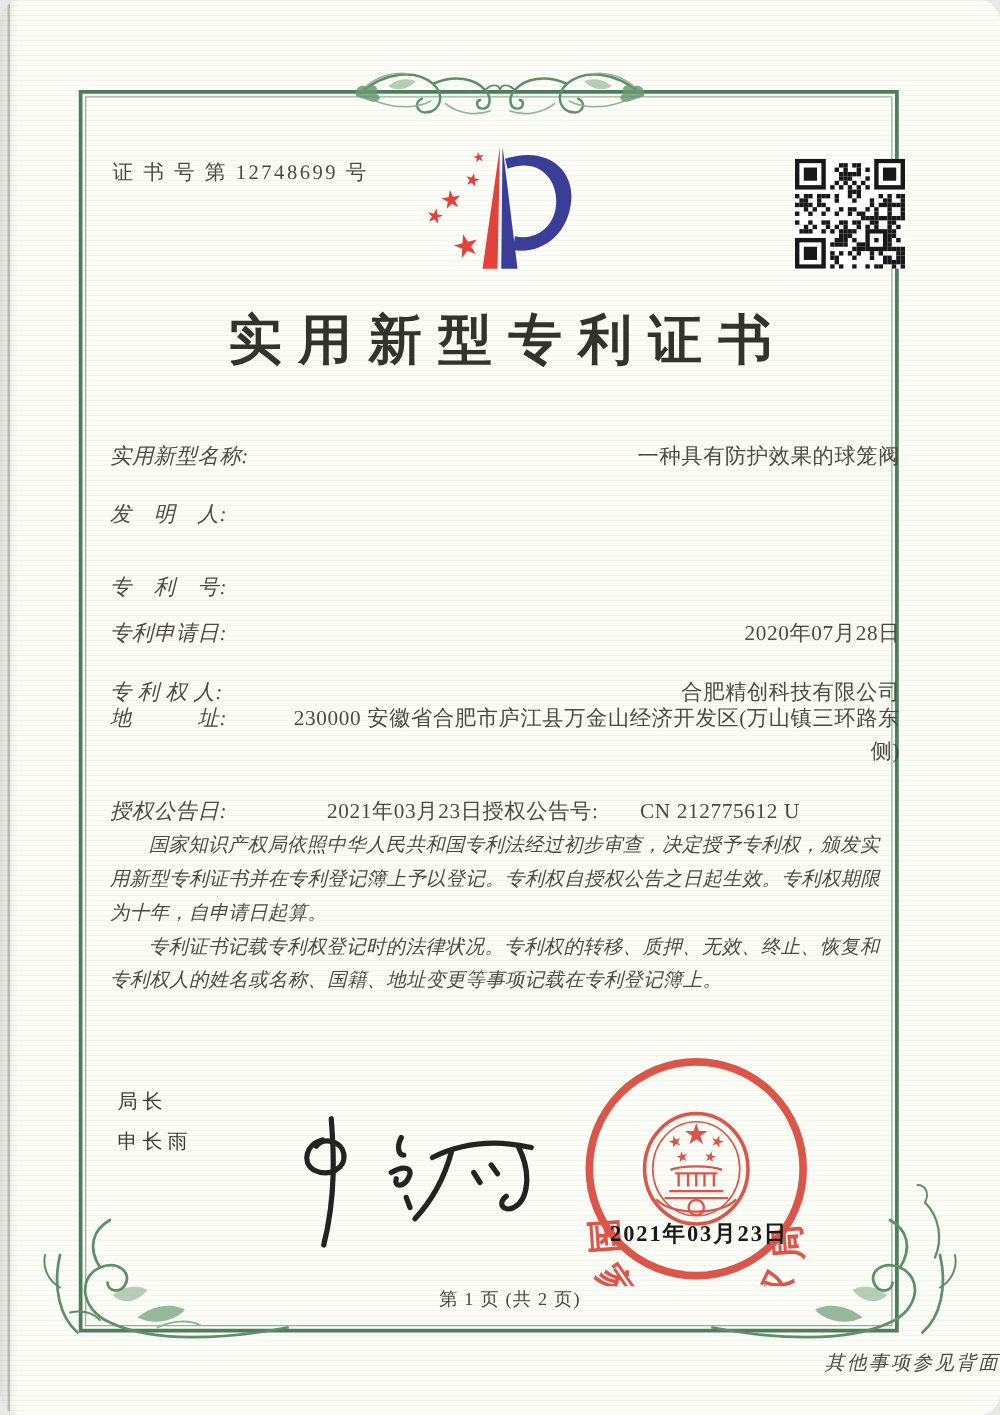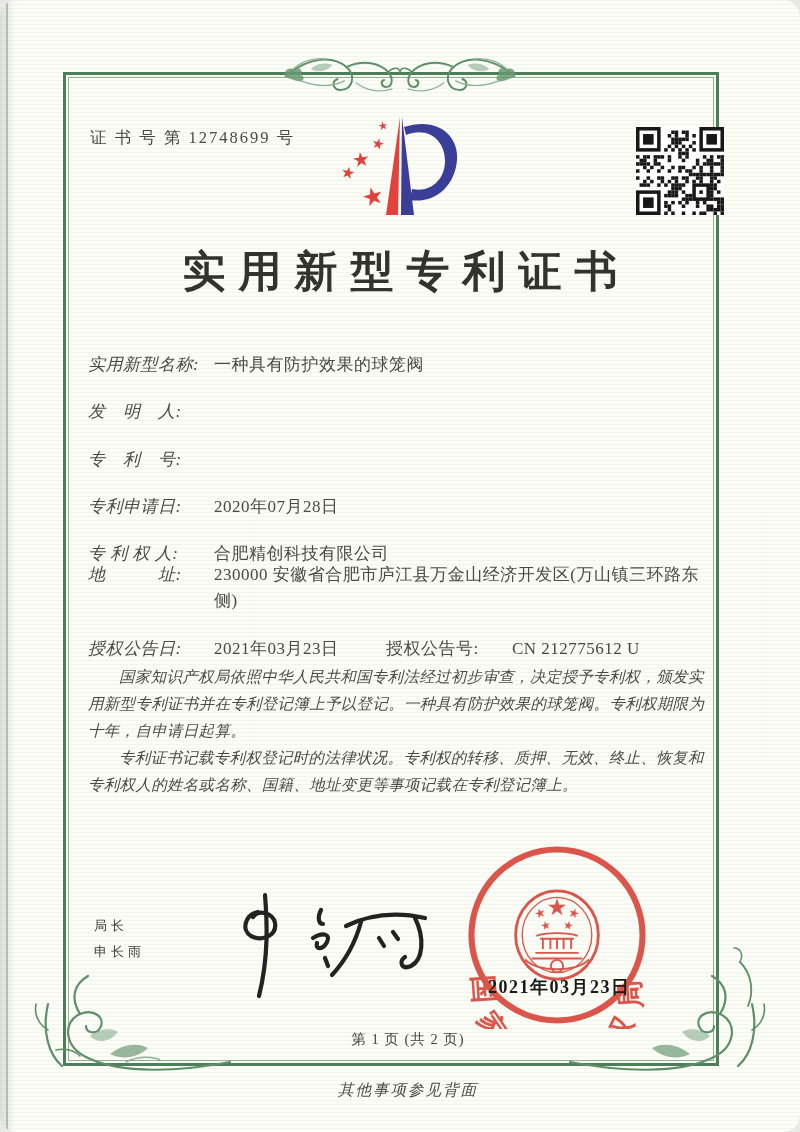--- a/index.html
+++ b/index.html
@@ -24,39 +24,39 @@
 
   .logo{position:absolute;left:332px;top:111px;width:140px;height:126px;}
   .qr{position:absolute;left:636px;top:127px;width:88px;height:88px;}
 
   .title{position:absolute;left:0;top:243px;width:100%;text-align:center;
     font-size:43px;font-weight:600;letter-spacing:13px;color:#33332e;text-indent:13px;}
 
   .field-row{position:absolute;left:88px;display:flex;font-size:17px;color:#4a4a42;
     letter-spacing:0.5px;line-height:1.55;width:632px;}
   .flabel{flex:0 0 120px;white-space:nowrap;font-style:italic;}
-  .fvalue{flex:1;padding-left:6px;}
+  .fvalue{flex:1;padding-left:6px;text-align:right;}
   .fvalue.narrow{flex:0 0 172px;}
   .flabel2{flex:0 0 120px;white-space:nowrap;}
   .fvalue2{flex:1;padding-left:6px;}
 
   .body-text{position:absolute;left:88px;top:664px;width:628px;font-size:15.5px;
     line-height:1.74;color:#4b4b45;font-style:italic;letter-spacing:0.3px;}
   .body-text p{margin:0;text-indent:2em;}
 
-  .officer{position:absolute;left:94px;top:913px;font-size:13px;color:#3c3c36;letter-spacing:4px;line-height:2.0;}
+  .officer{position:absolute;left:94px;top:866px;font-size:16px;color:#3c3c36;letter-spacing:4px;line-height:2.0;}
   .signature{position:absolute;left:228px;top:886px;width:210px;height:118px;}
 
   .seal{position:absolute;left:463px;top:841px;width:188px;height:188px;opacity:0.93;}
   .seal-date{position:absolute;left:488px;top:975px;font-size:18px;font-weight:600;
     color:#191917;letter-spacing:1.5px;}
 
   .page-info{position:absolute;left:16px;top:1030px;width:784px;text-align:center;
     font-size:14.5px;color:#45453f;letter-spacing:1px;}
-  .back-note{position:absolute;left:16px;top:1080px;width:784px;text-align:center;
+  .back-note{position:absolute;left:16px;top:1080px;width:784px;text-align:right;
     font-size:15.5px;color:#4b4b45;font-style:italic;letter-spacing:2px;}
 
   .ornament-top{position:absolute;left:281px;top:43px;width:238px;height:64px;}
   .flourish-bl{position:absolute;left:26px;top:972px;width:212px;height:108px;}
   .flourish-br{position:absolute;left:562px;top:944px;width:212px;height:136px;}
 </style>
 </head>
 <body>
 
 <div id="page">
@@ -330,21 +330,21 @@
 
   <div class="title">实用新型专利证书</div>
 
   <div class="field-row" style="top:352px">
     <span class="flabel">实用新型名称:</span>
     <span class="fvalue">一种具有防护效果的球笼阀</span>
   </div>
   <div class="field-row" style="top:399px">
     <span class="flabel">发　明　人:</span>
   </div>
-  <div class="field-row" style="top:447px">
+  <div class="field-row" style="top:457px">
     <span class="flabel">专　利　号:</span>
   </div>
   <div class="field-row" style="top:494px">
     <span class="flabel">专利申请日:</span>
     <span class="fvalue">2020年07月28日</span>
   </div>
   <div class="field-row" style="top:541px">
     <span class="flabel">专 利 权 人:</span>
     <span class="fvalue">合肥精创科技有限公司</span>
   </div>
@@ -353,21 +353,21 @@
     <span class="fvalue" style="max-width:506px">230000 安徽省合肥市庐江县万金山经济开发区(万山镇三环路东侧)</span>
   </div>
   <div class="field-row" style="top:636px">
     <span class="flabel">授权公告日:</span>
     <span class="fvalue narrow">2021年03月23日</span>
     <span class="flabel2">授权公告号:</span>
     <span class="fvalue2">CN 212775612 U</span>
   </div>
 
   <div class="body-text">
-    <p>国家知识产权局依照中华人民共和国专利法经过初步审查，决定授予专利权，颁发实用新型专利证书并在专利登记簿上予以登记。一种具有防护效果的球笼阀。专利权期限为十年，自申请日起算。</p>
+    <p>国家知识产权局依照中华人民共和国专利法经过初步审查，决定授予专利权，颁发实用新型专利证书并在专利登记簿上予以登记。专利权自授权公告之日起生效。专利权期限为十年，自申请日起算。</p>
     <p>专利证书记载专利权登记时的法律状况。专利权的转移、质押、无效、终止、恢复和专利权人的姓名或名称、国籍、地址变更等事项记载在专利登记簿上。</p>
   </div>
 
   <div class="officer">
     <div>局长</div>
     <div>申长雨</div>
   </div>
 
   <svg class="signature" viewBox="0 0 210 118">
     <g stroke="#232320" stroke-width="4.2" fill="none" stroke-linecap="round" stroke-linejoin="round">

